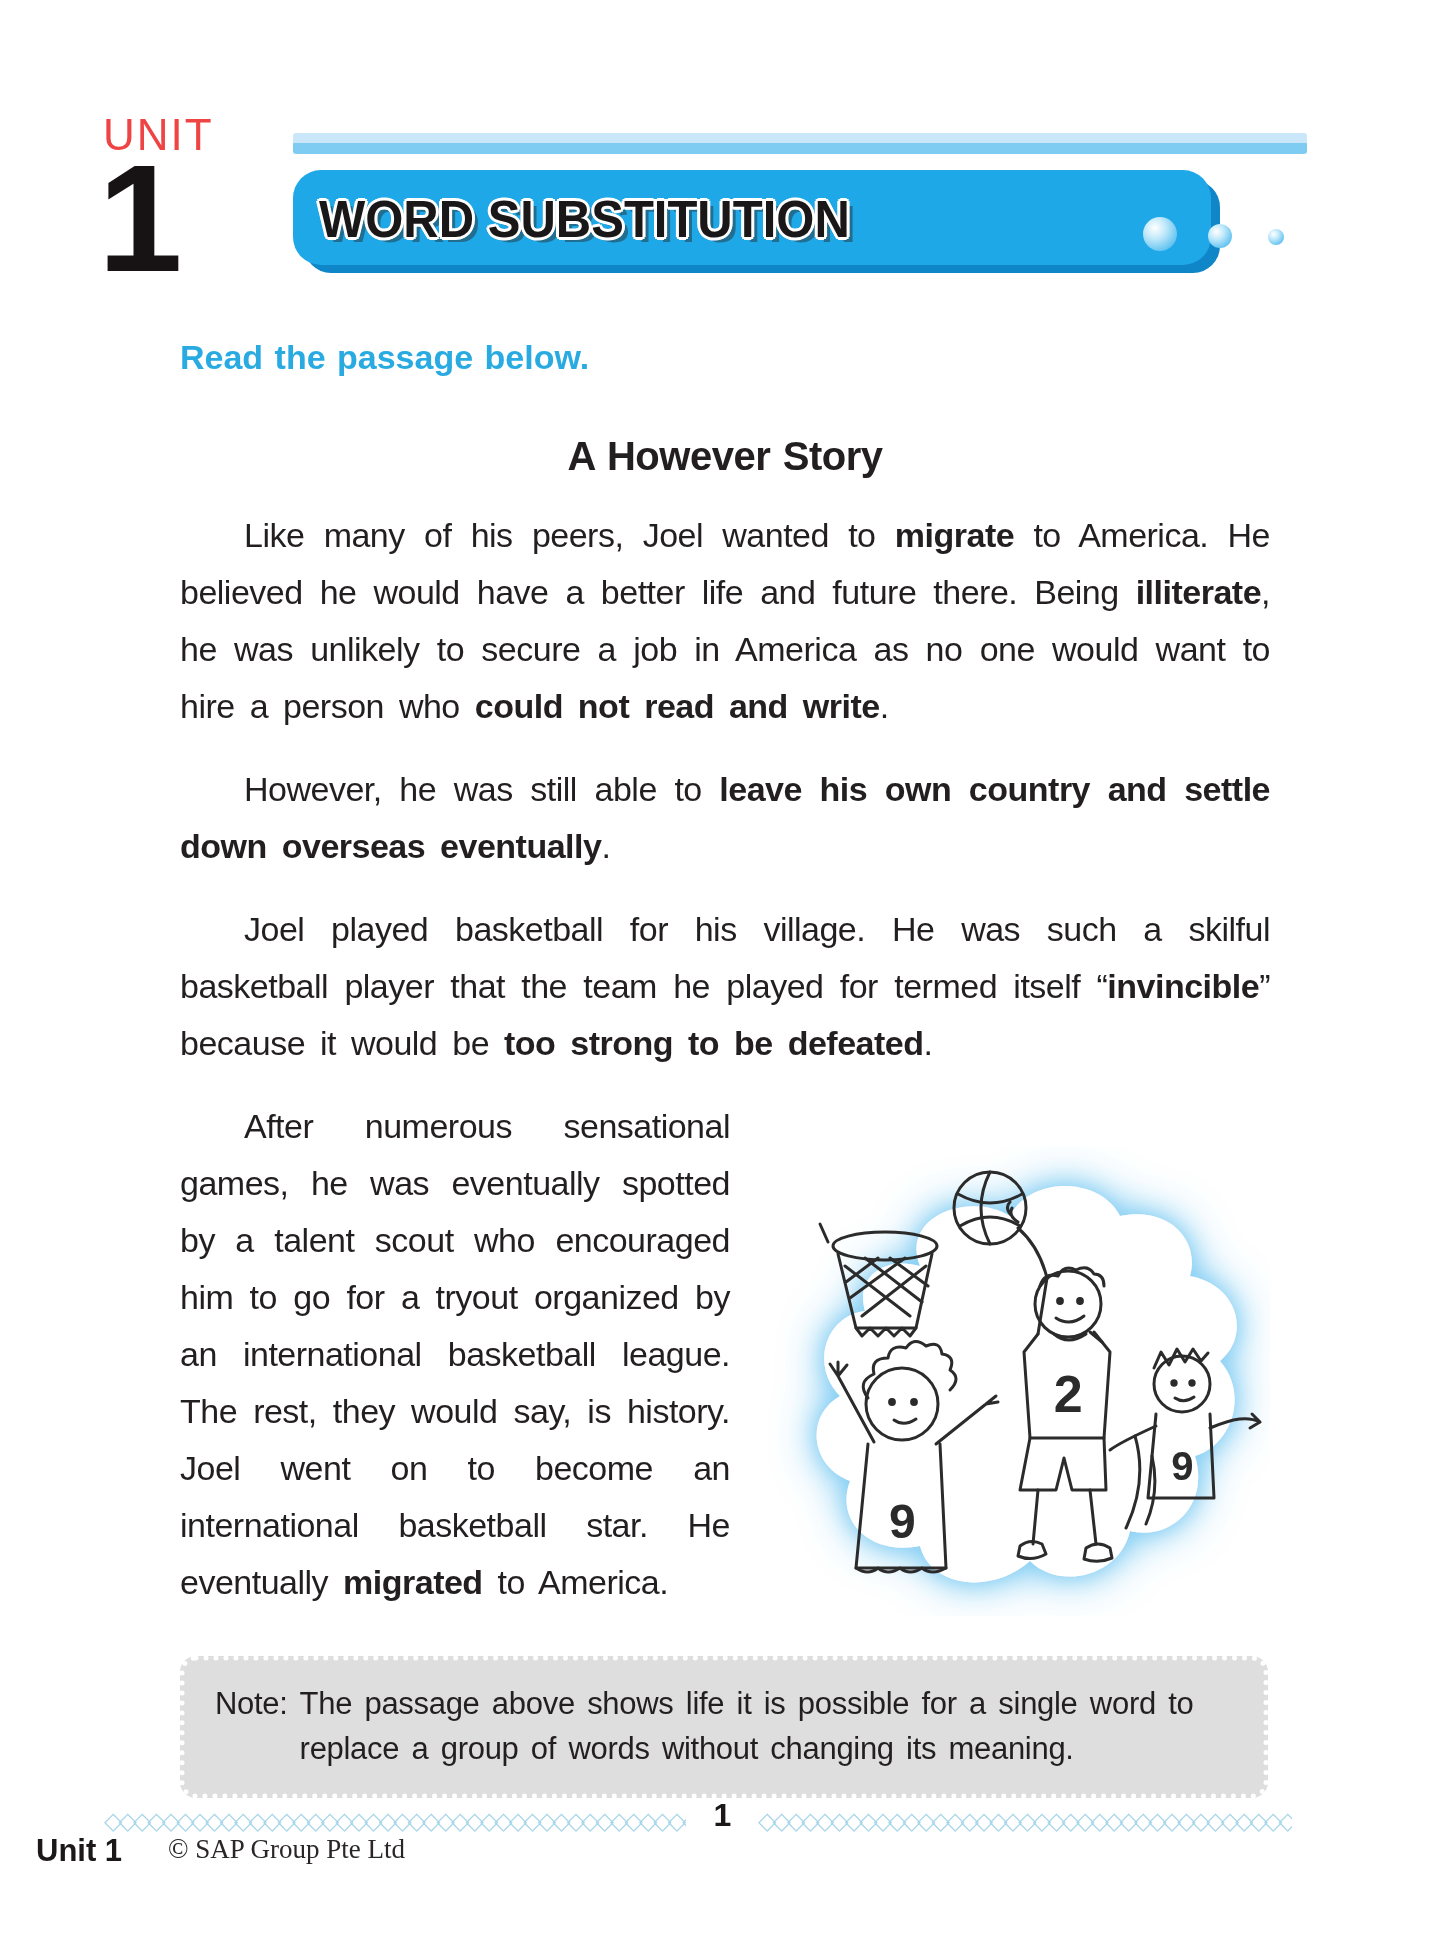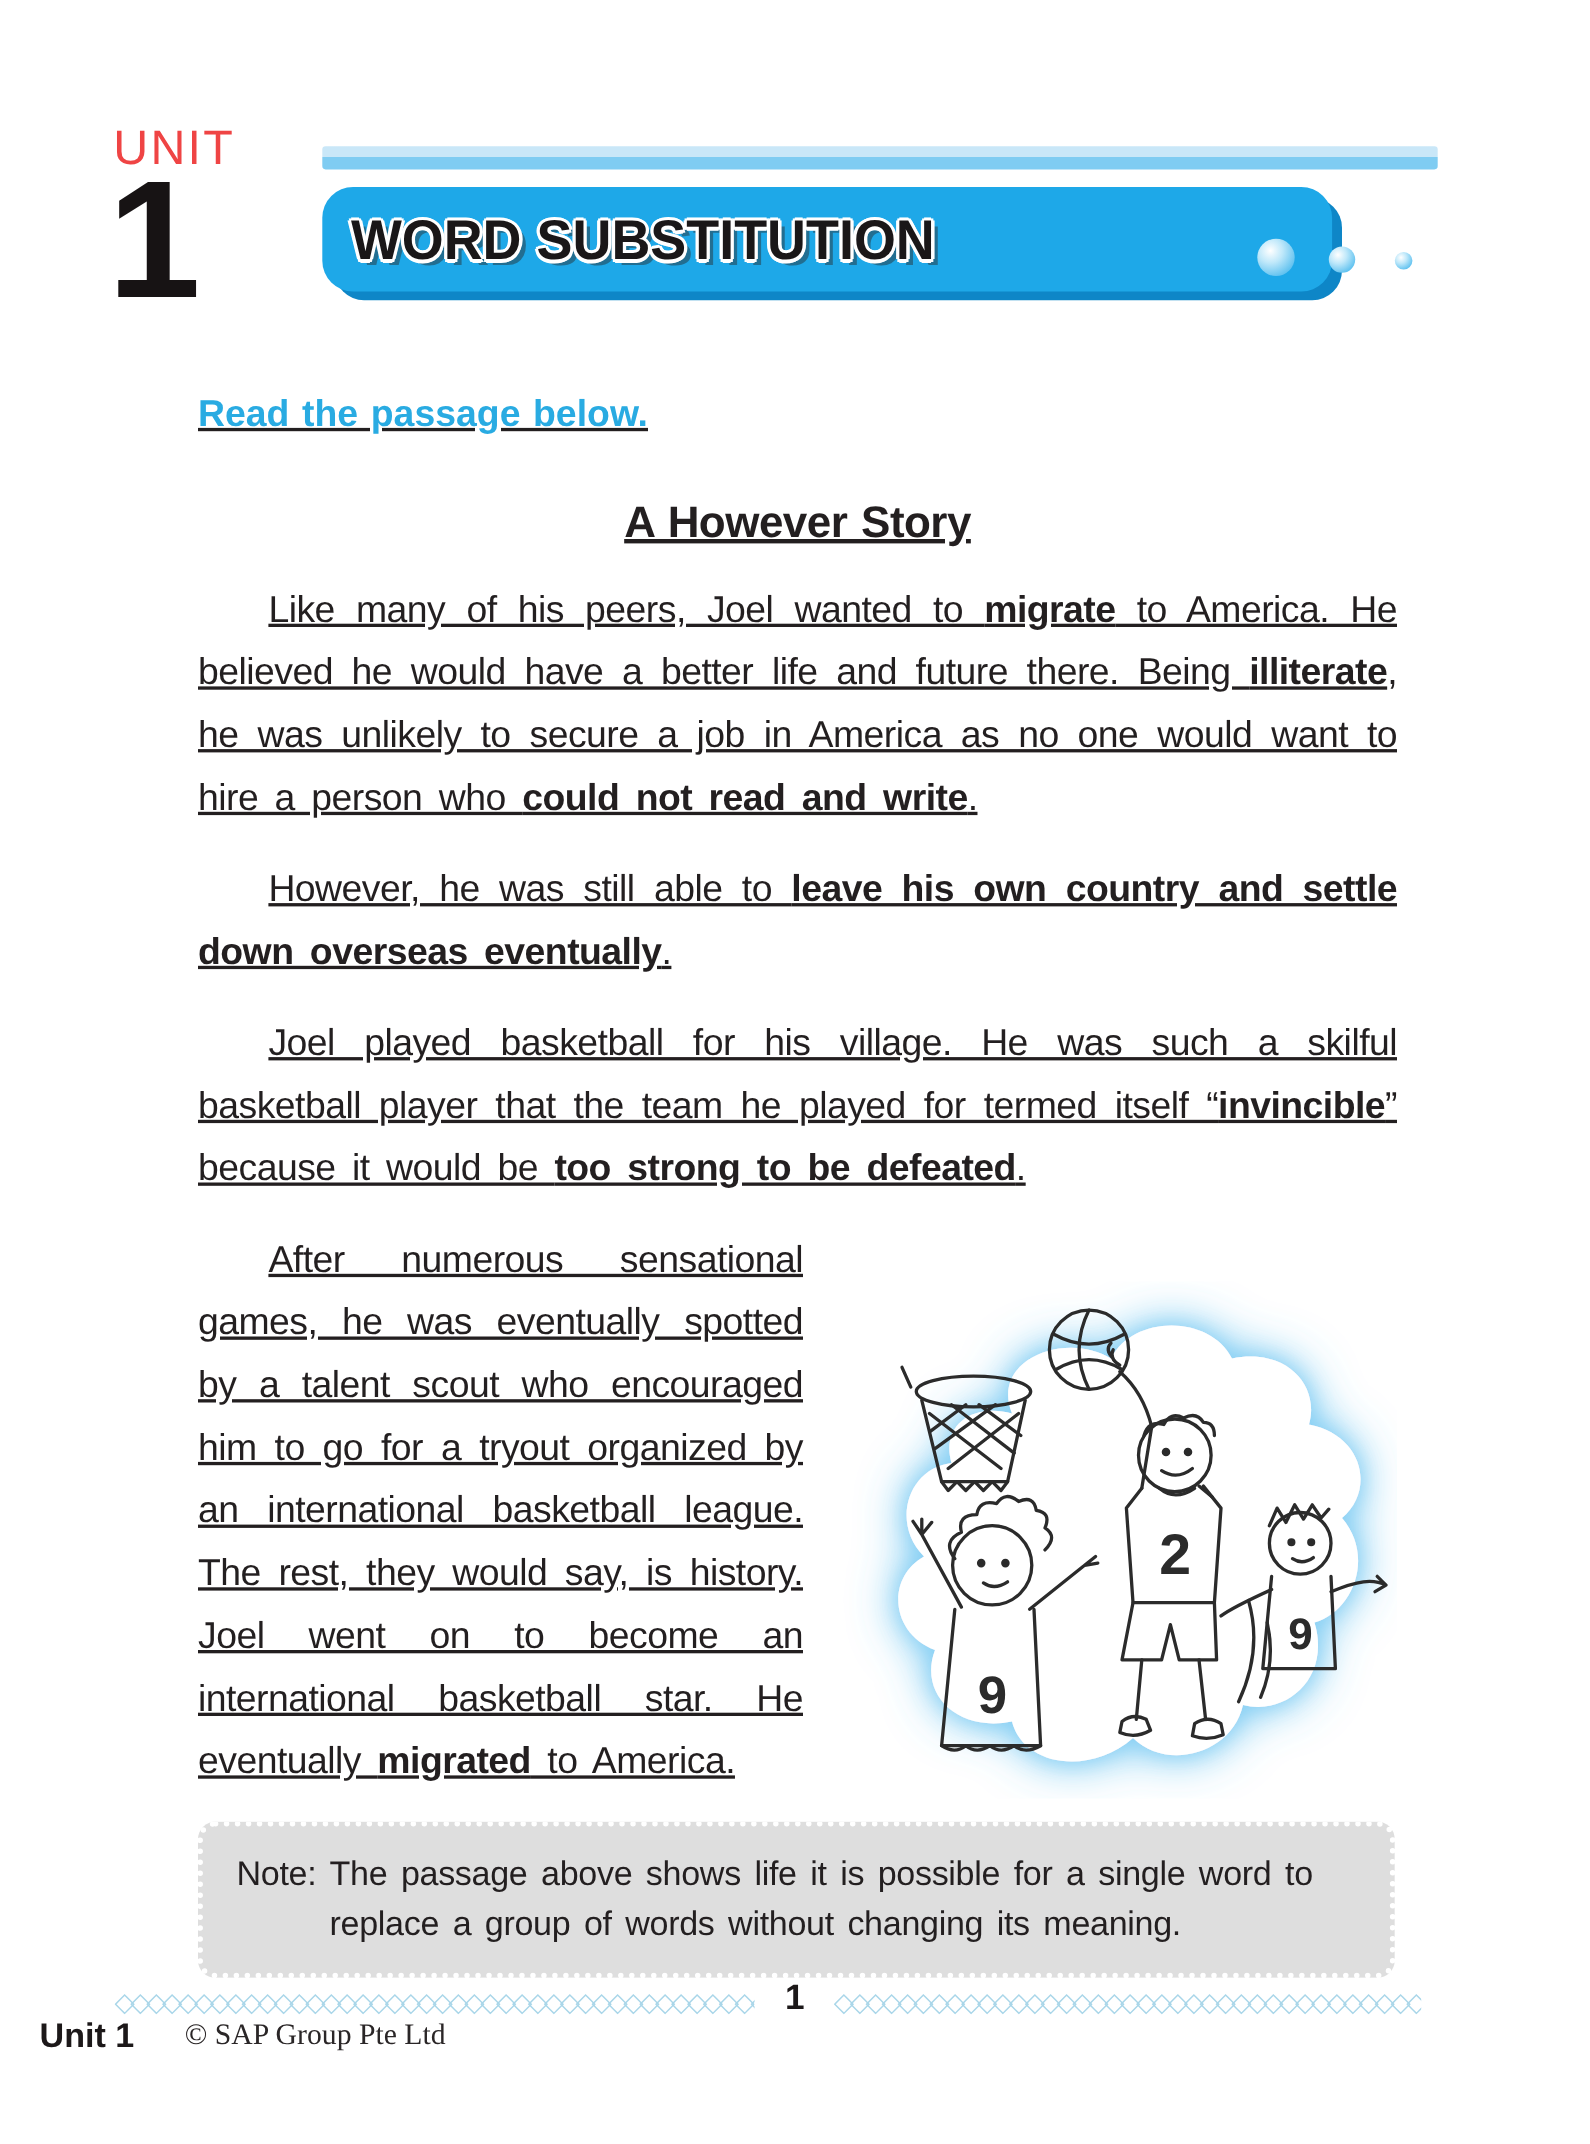--- a/index.html
+++ b/index.html
@@ -39,22 +39,22 @@
       6px 5px 0 rgba(40,40,40,.45);
     white-space:nowrap;
   }
   .bar-dot{position:absolute;border-radius:50%;
     background:radial-gradient(circle at 35% 32%,#ffffff,#bfe8fa 35%,#63c3f0 75%,#55bbee);}
   .bar-dot.d1{width:34px;height:34px;left:850px;top:47px;}
   .bar-dot.d2{width:24px;height:24px;left:915px;top:54px;}
   .bar-dot.d3{width:16px;height:16px;left:975px;top:59px;}
   
   .content{
-    position:absolute;left:180px;top:356px;width:1090px;
-    font-size:34px;line-height:57px;letter-spacing:-0.5px;word-spacing:6px;text-decoration:underline;
+    position:absolute;left:180px;top:337px;width:1090px;
+    font-size:34px;line-height:57px;letter-spacing:-0.5px;word-spacing:6px;
   }
   .instruction{
     font-weight:700;color:#29abe2;font-size:34px;line-height:40px;
     letter-spacing:0;word-spacing:2px;
   }
   .passage-title{
     margin-top:54px;text-align:center;font-weight:700;font-size:40px;
     line-height:50px;letter-spacing:-0.5px;word-spacing:2px;
   }
   .para{

